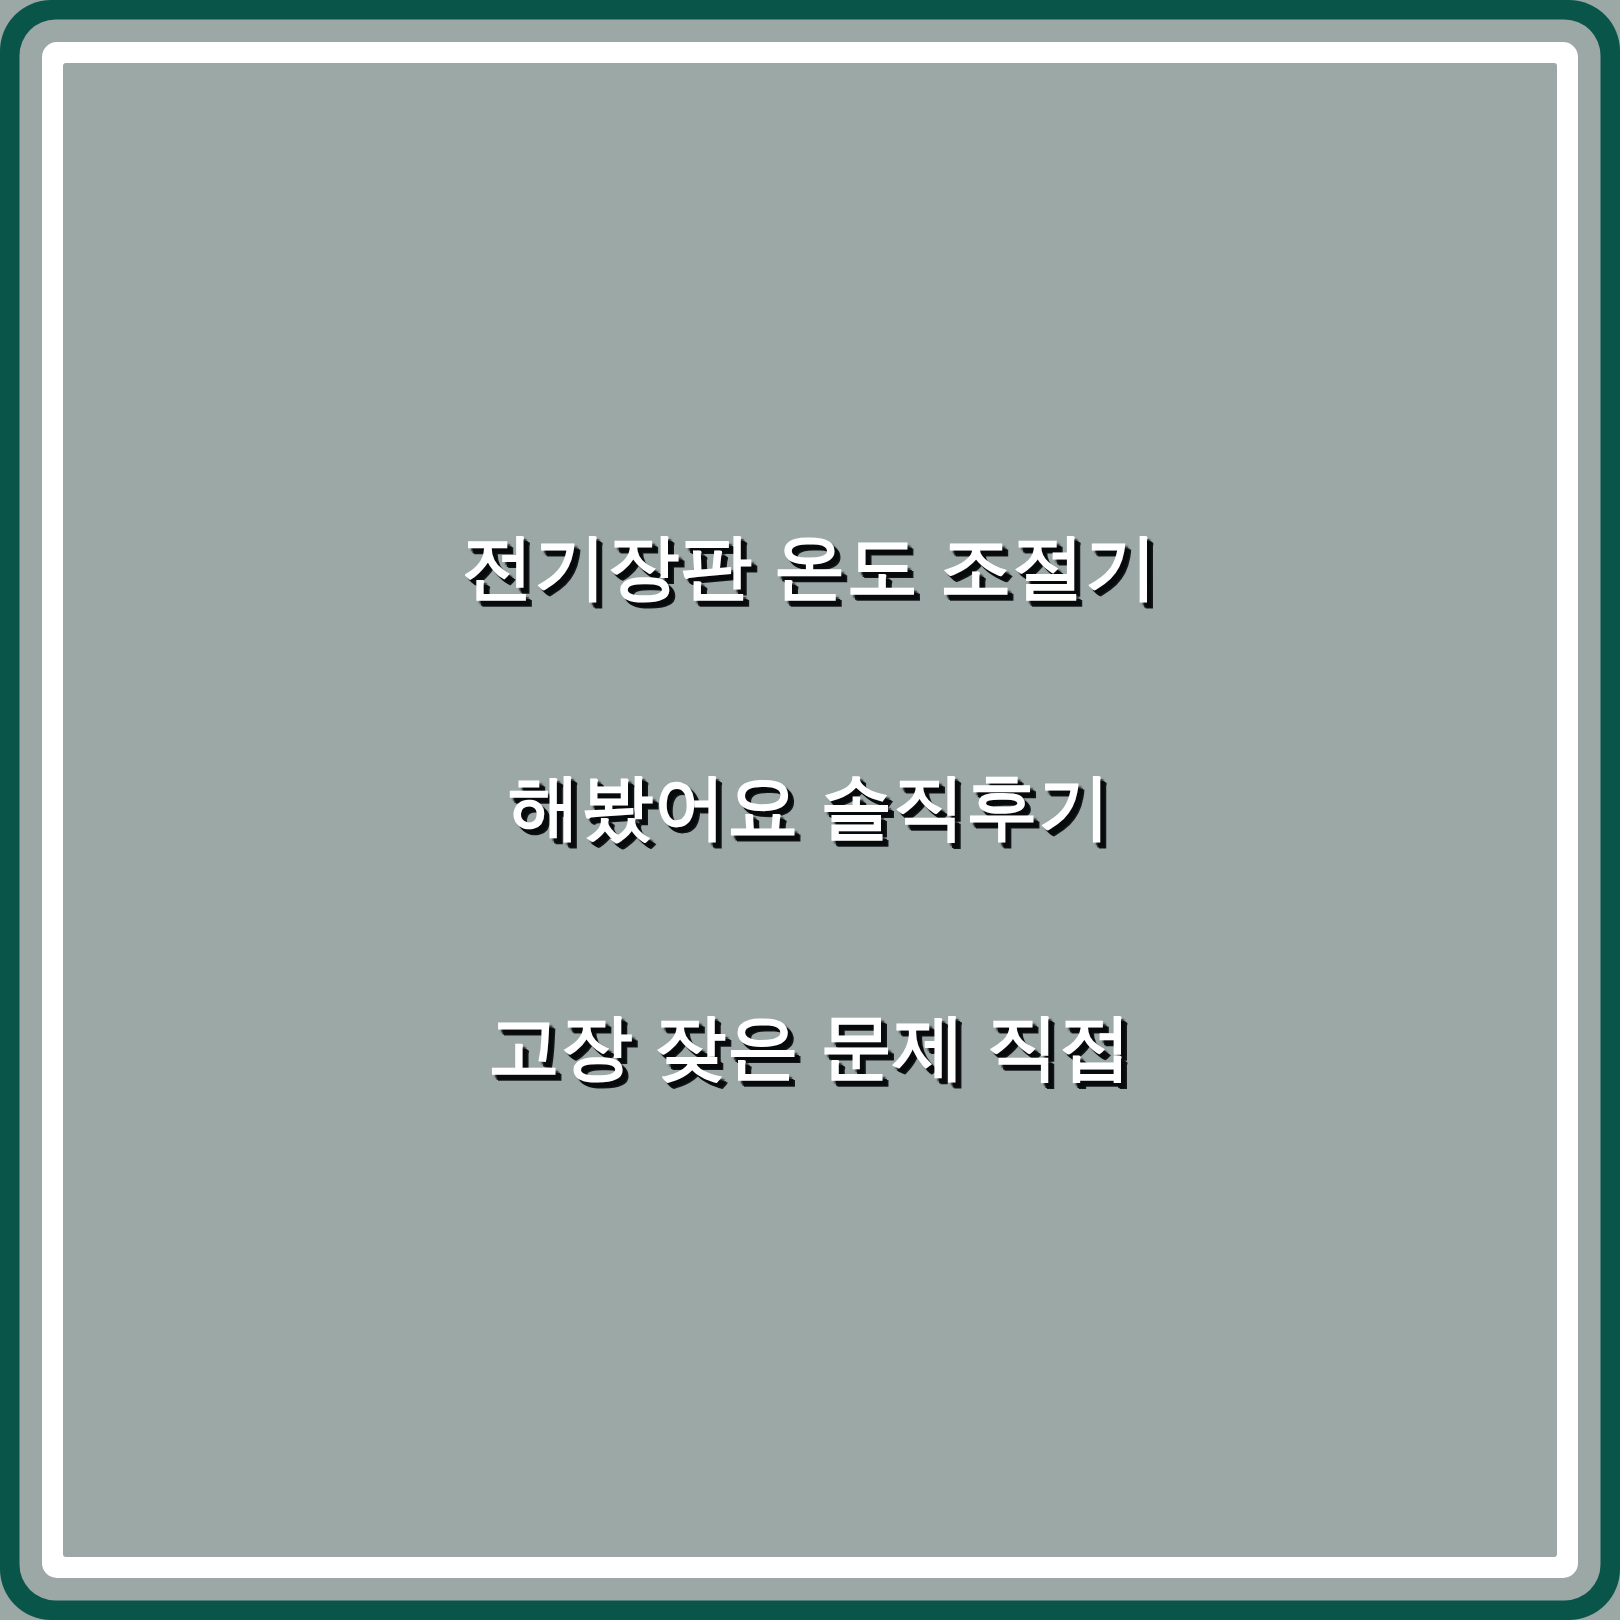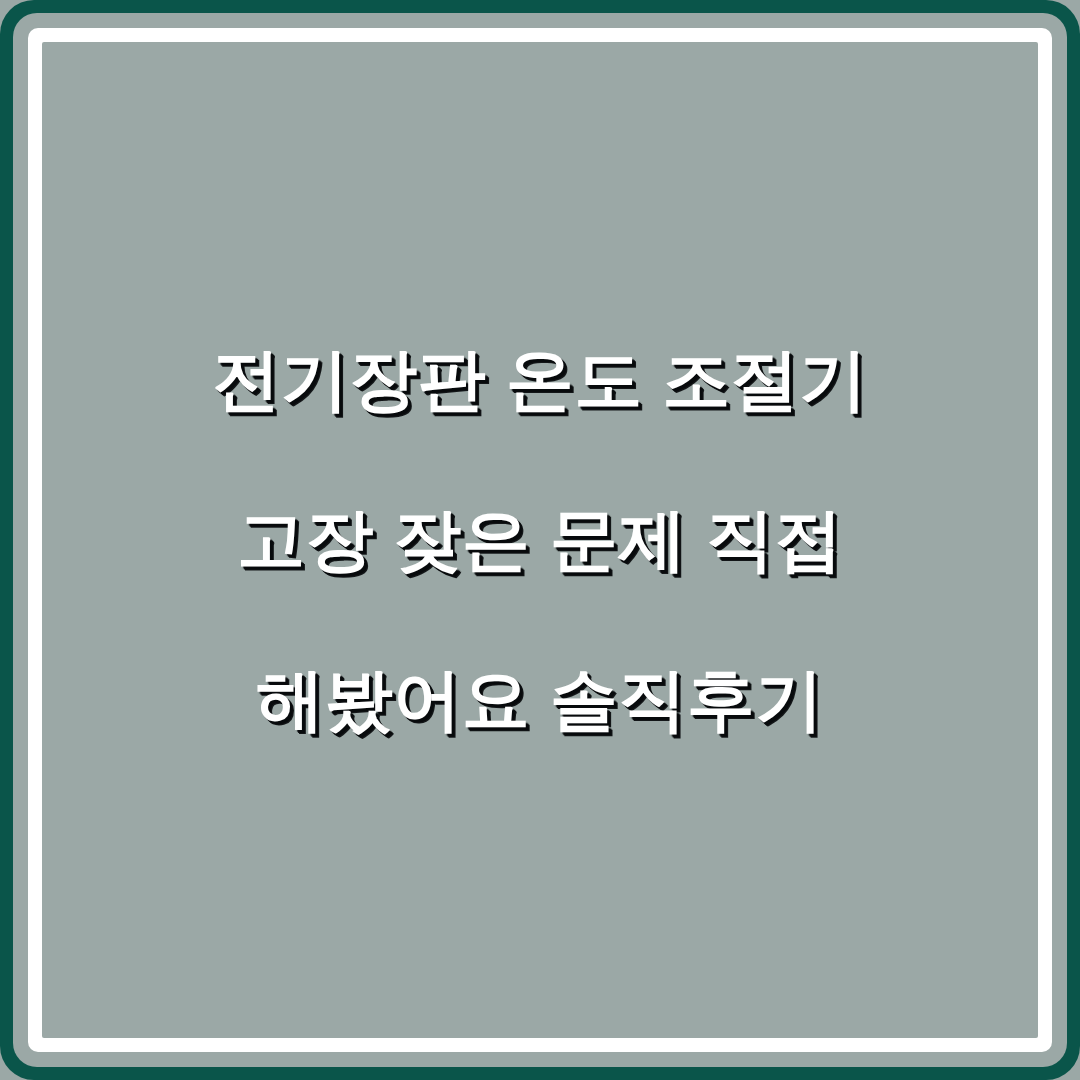--- a/index.html
+++ b/index.html
@@ -68,21 +68,21 @@
   }
 
   
   #headline {
     width: 100%;
     padding: 0 40px;
     box-sizing: border-box;
     text-align: center;
     color: #ffffff;
     font-weight: bold;
-    font-size: 68px;
+    font-size: 48px;
     line-height: 80px;
     letter-spacing: 0.5px;
     text-shadow:
        4px 4px 0 rgba(8,10,12,0.92),
        3px 3px 0 rgba(8,10,12,0.92),
        2px 2px 1px rgba(8,10,12,0.75);
     white-space: pre-line;
     transform: translateY(-1px);
   }
 
@@ -96,20 +96,20 @@
 <div id="poster">
 
   <div id="gray-band">
 
     <div id="white-frame">
 
       <div id="canvas">
 
         <div id="headline">
           <span class="hl-line">전기장판 온도 조절기</span>
+          <span class="hl-line">해봤어요 솔직후기</span>
           <span class="hl-line">고장 잦은 문제 직접</span>
-          <span class="hl-line">해봤어요 솔직후기</span>
         </div>
 
       </div>
     </div>
   </div>
 </div>
 
 </body></html>

